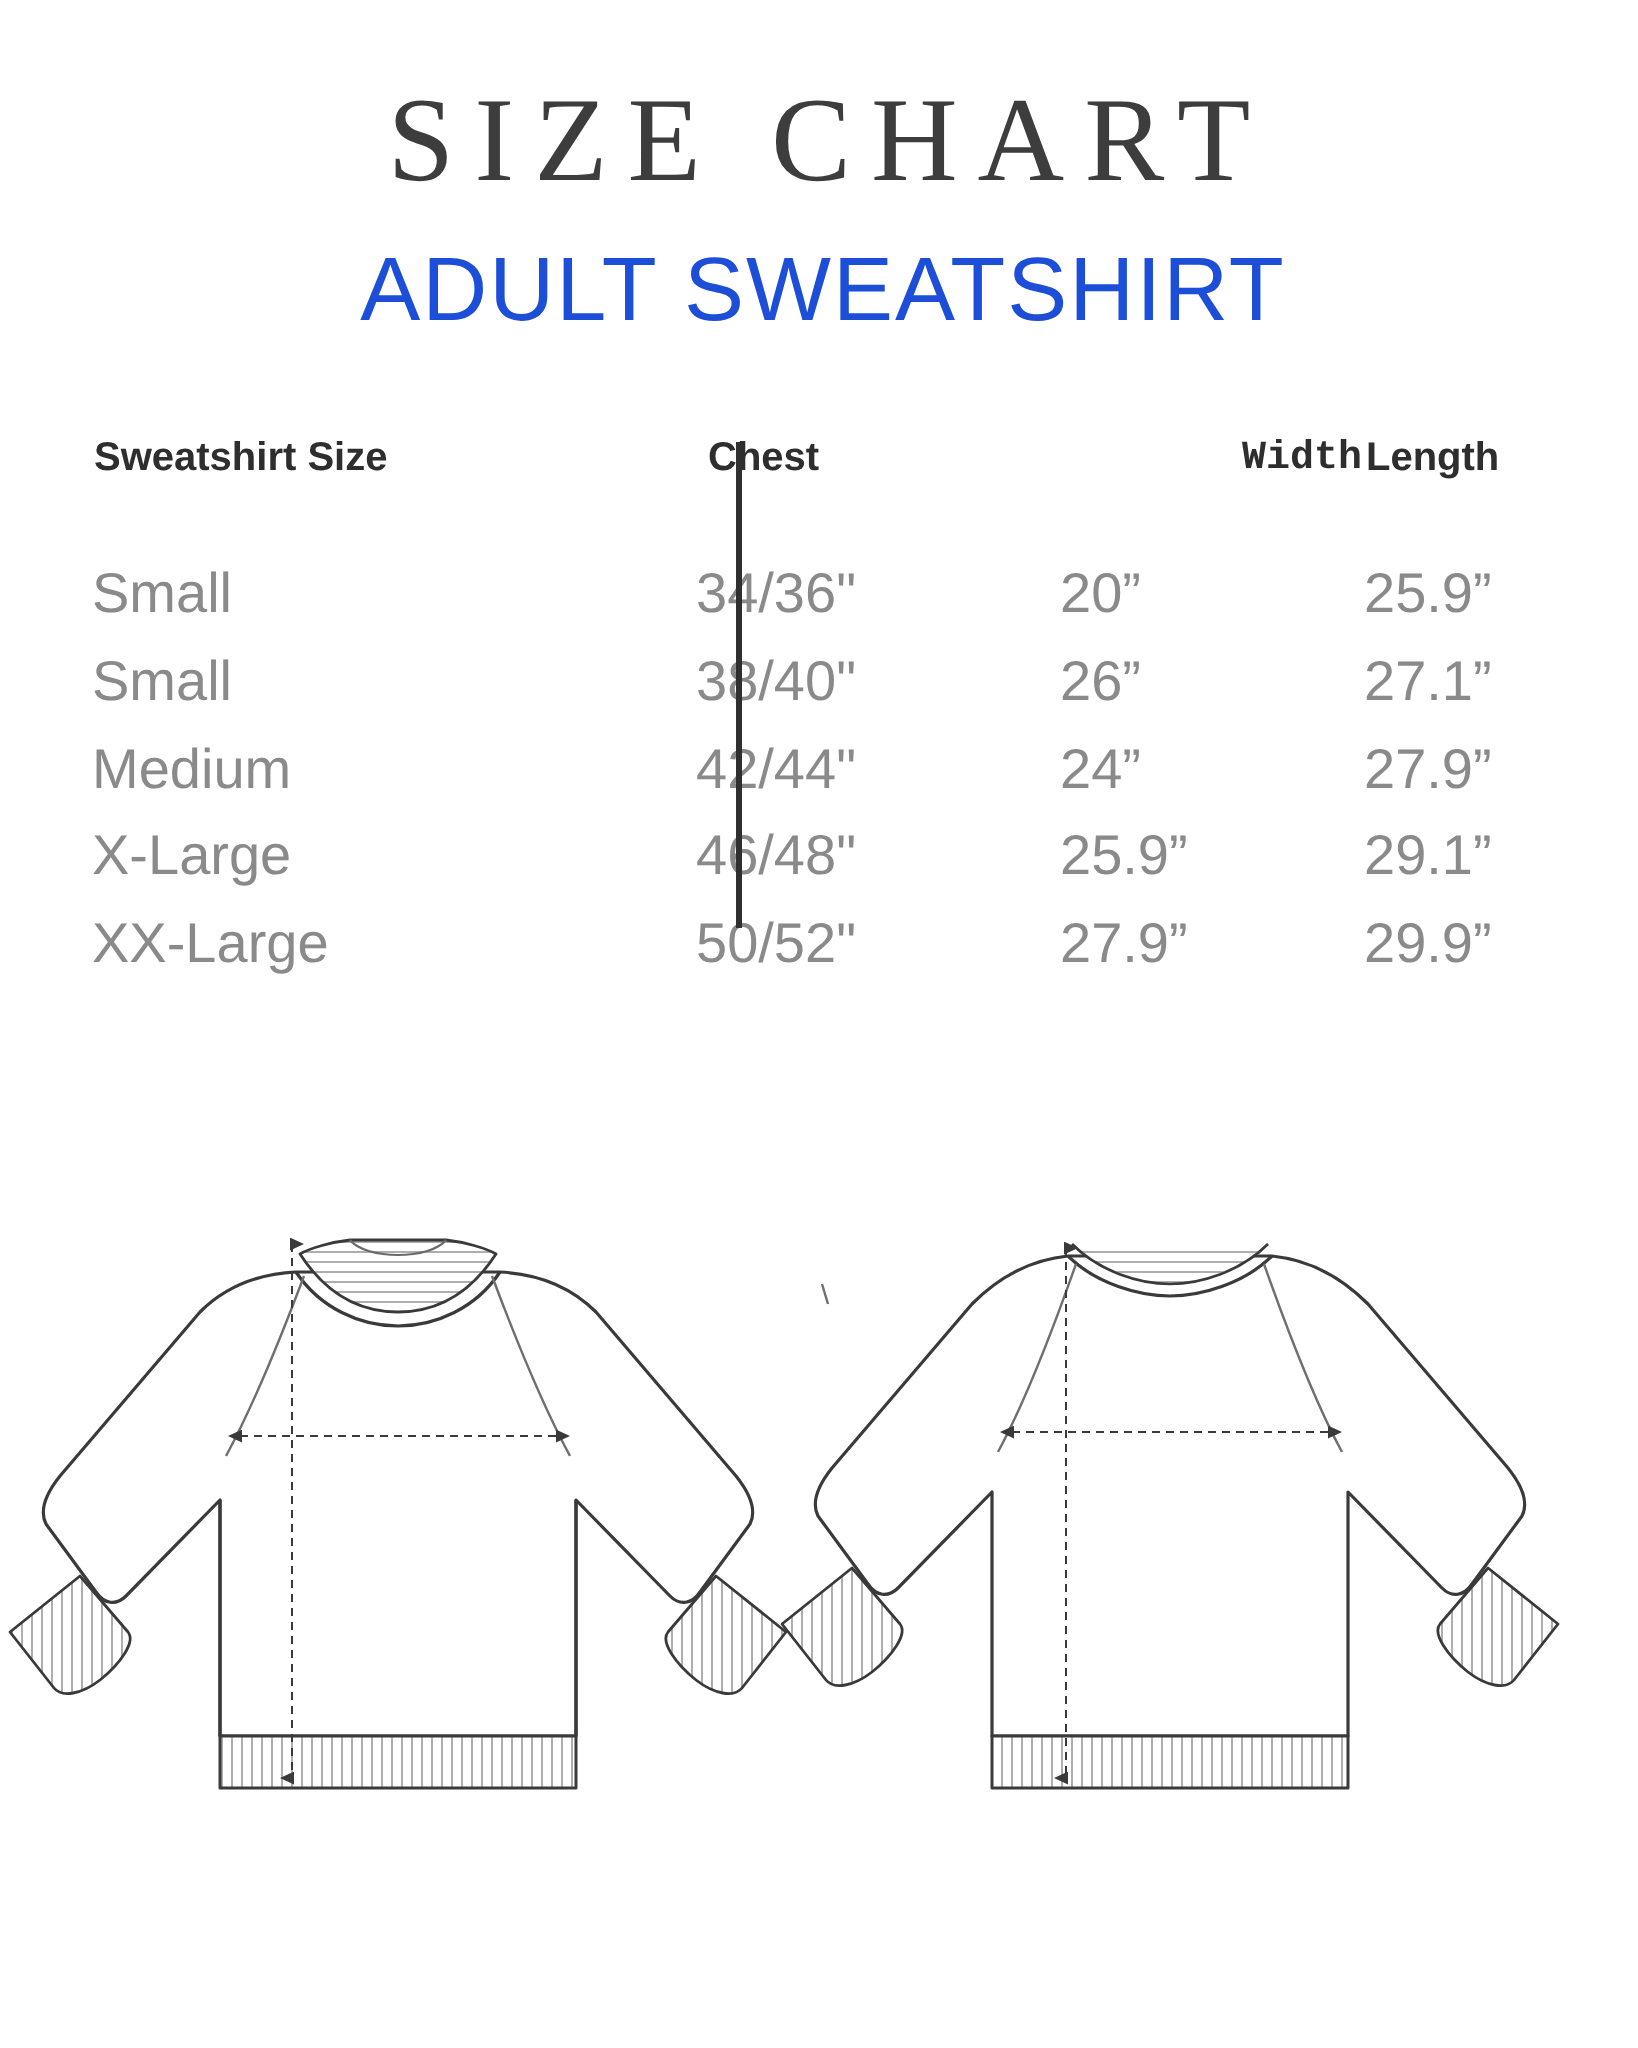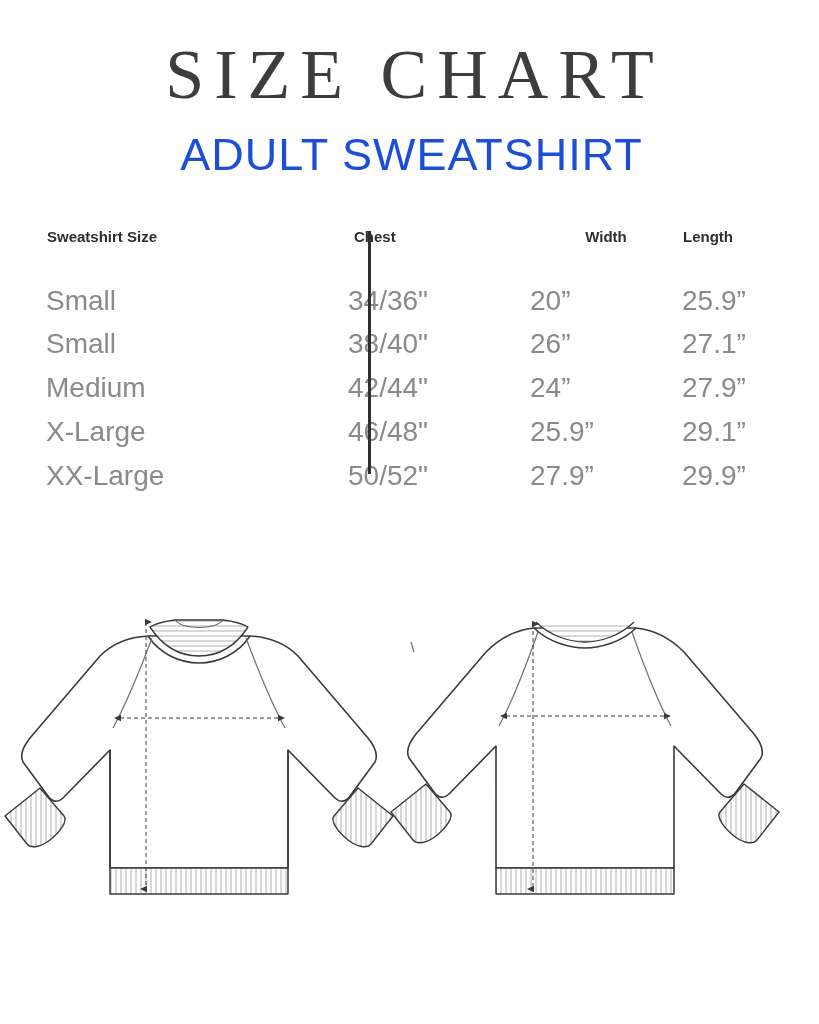--- a/index.html
+++ b/index.html
@@ -22,21 +22,21 @@
     box-sizing: border-box;
   }
 
   
   .title-block {
     padding-top: 42px;
     text-align: center;
   }
   .main-title {
     font-family: "Liberation Serif", serif;
-    font-size: 70px;
+    font-size: 60px;
     line-height: 0.95;
     letter-spacing: 10px;
     color: #3d3d3d;
     font-weight: 400;
     margin: 0;
     padding-left: 10px;
   }
   .sub-title {
     font-family: "Liberation Sans", sans-serif;
     font-size: 45px;
@@ -52,30 +52,30 @@
     margin-top: 46px;
     padding: 0 44px 0 46px;
     position: relative;
   }
   table.size-table {
     width: 100%;
     border-collapse: collapse;
     table-layout: fixed;
   }
   table.size-table th {
-    font-size: 15px;
+    font-size: 20px;
     font-weight: bold;
     color: #2e2e2e;
     text-align: left;
     padding-bottom: 8px;
     font-family: "Liberation Sans", sans-serif;
   }
   table.size-table th.col-size { width: 300px; }
   table.size-table th.col-chest { width: 175px; text-align: left; padding-left: 6px;}
-  table.size-table th.col-width { width: 150px; text-align: center; }
+  table.size-table th.col-width { width: 150px; text-align: right; font-family: Liberation Mono, monospace; }
   table.size-table th.col-length { width: 150px; text-align: left; }
 
   table.size-table td {
     font-size: 28px;
     color: #8a8a8a;
     font-weight: 400;
     padding: 2px 0;
     line-height: 1.42;
   }
   td.c-size { padding-left: 2px; }

